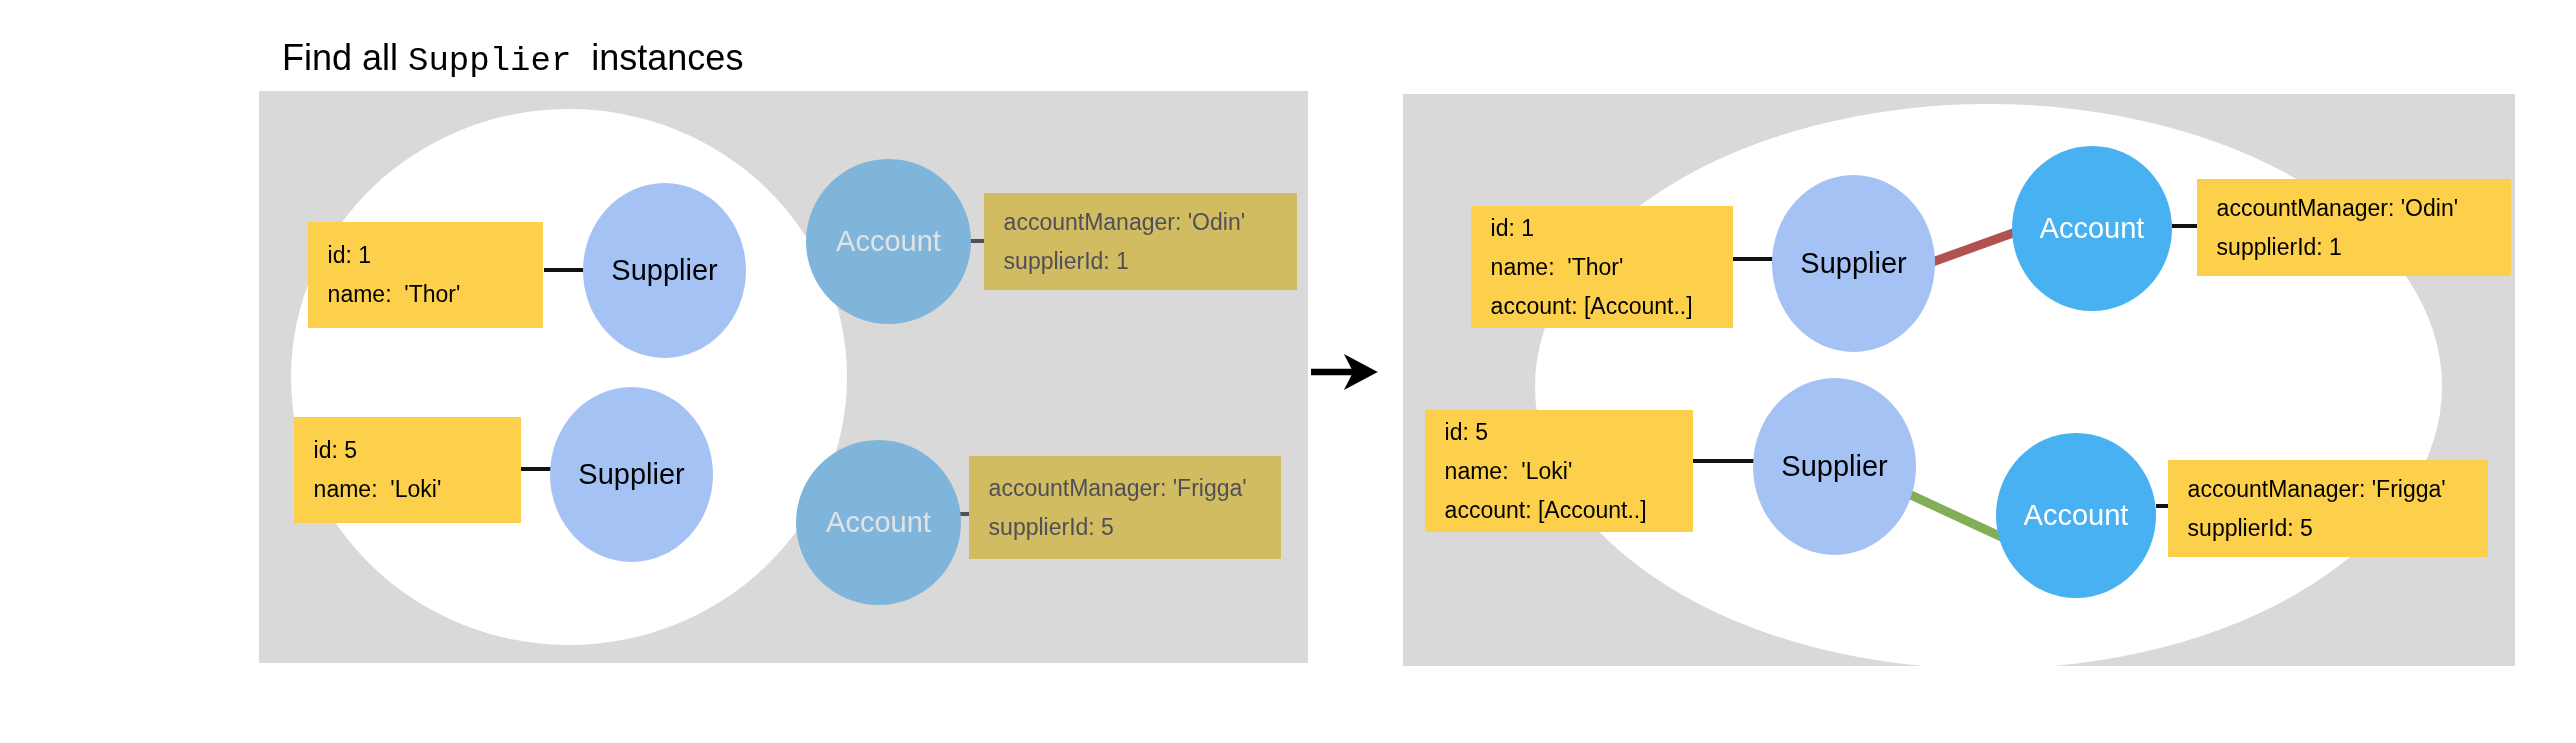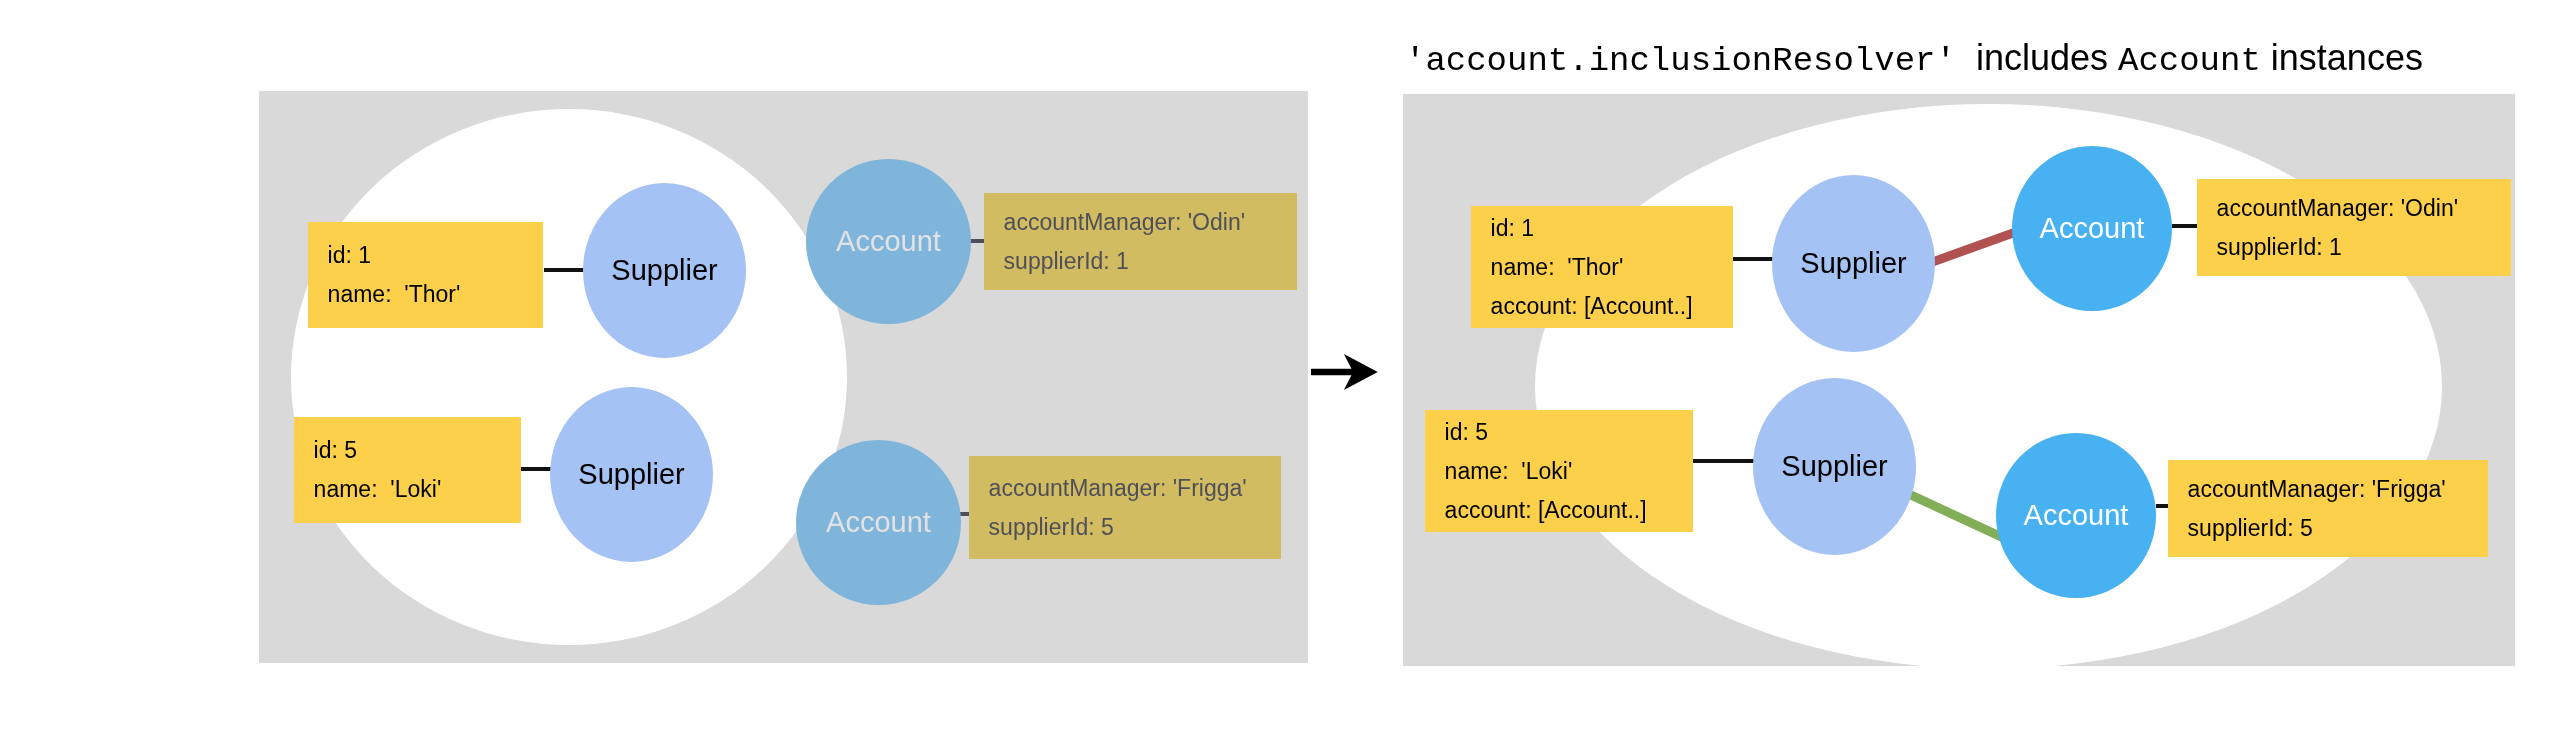--- a/index.html
+++ b/index.html
@@ -68,22 +68,22 @@
   }
   .link.red{ background:var(--red_link,#b05252); }
   .link.green{ background:var(--green_link,#82ae58); }
   .arrow-svg{ position:absolute; }
 </style>
 </head>
 <body>
 
 <div class="stage">
 
+  <div class="title" style="left:282px; top:39px;"><span>Find all </span><span class="mono">Supplier</span><span>  instances</span></div>
 
-  <div class="title" style="left:1405px; top:39px;"><span class="mono">'account.inclusionResolver'</span><span>  includes </span><span class="mono">Account</span><span> instances</span></div>
 
   <div class="panel" style="left:259px; top:91px; width:1049px; height:572px;"></div>
   <div class="panel" style="left:1403px; top:94px; width:1112px; height:572px;"></div>
 
   <div class="ellipse" style="left:291px; top:109px; width:556px; height:536px;"></div>
   <div class="ellipse" style="left:1535px; top:104px; width:907px; height:565px;"></div>
 
   <div class="conn" style="left:544px; top:268px; width:42px;"></div>
   <div class="conn" style="left:520px; top:467px; width:32px;"></div>
   <div class="conn gray" style="left:969px; top:239px; width:16.5px;"></div>

